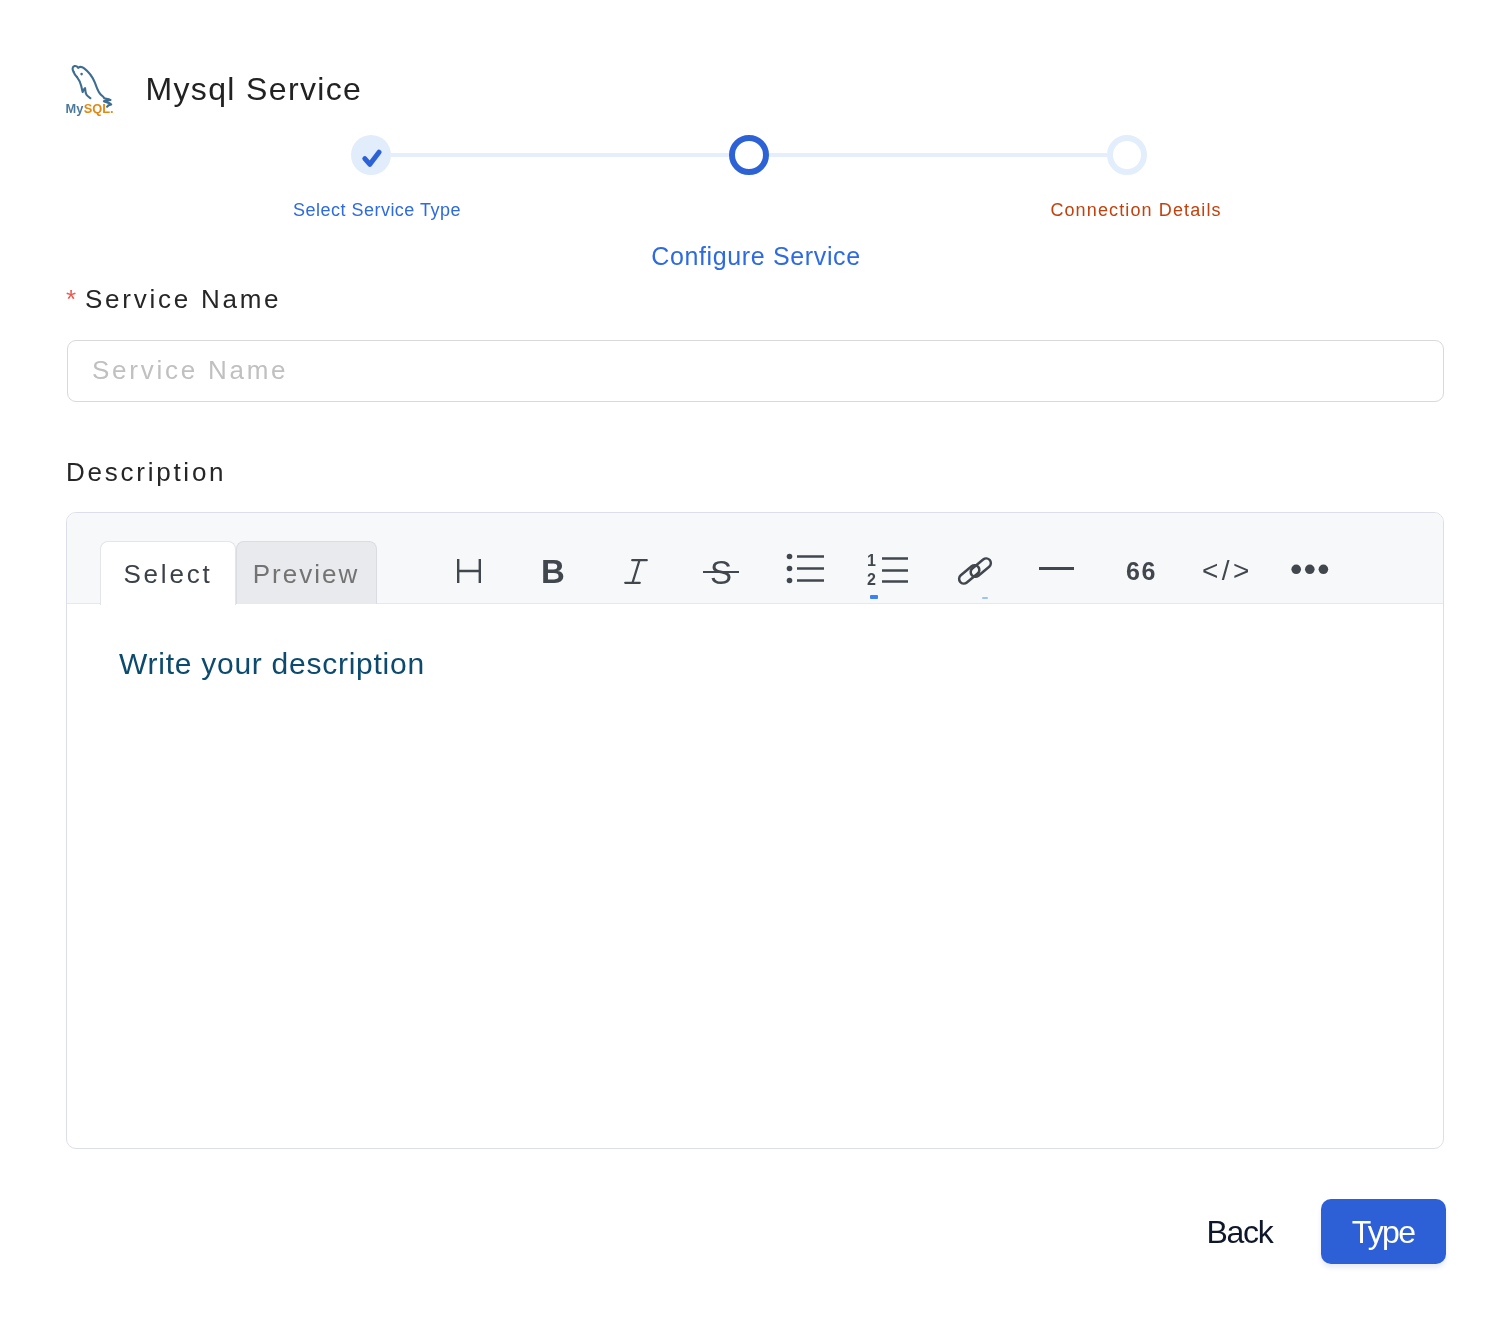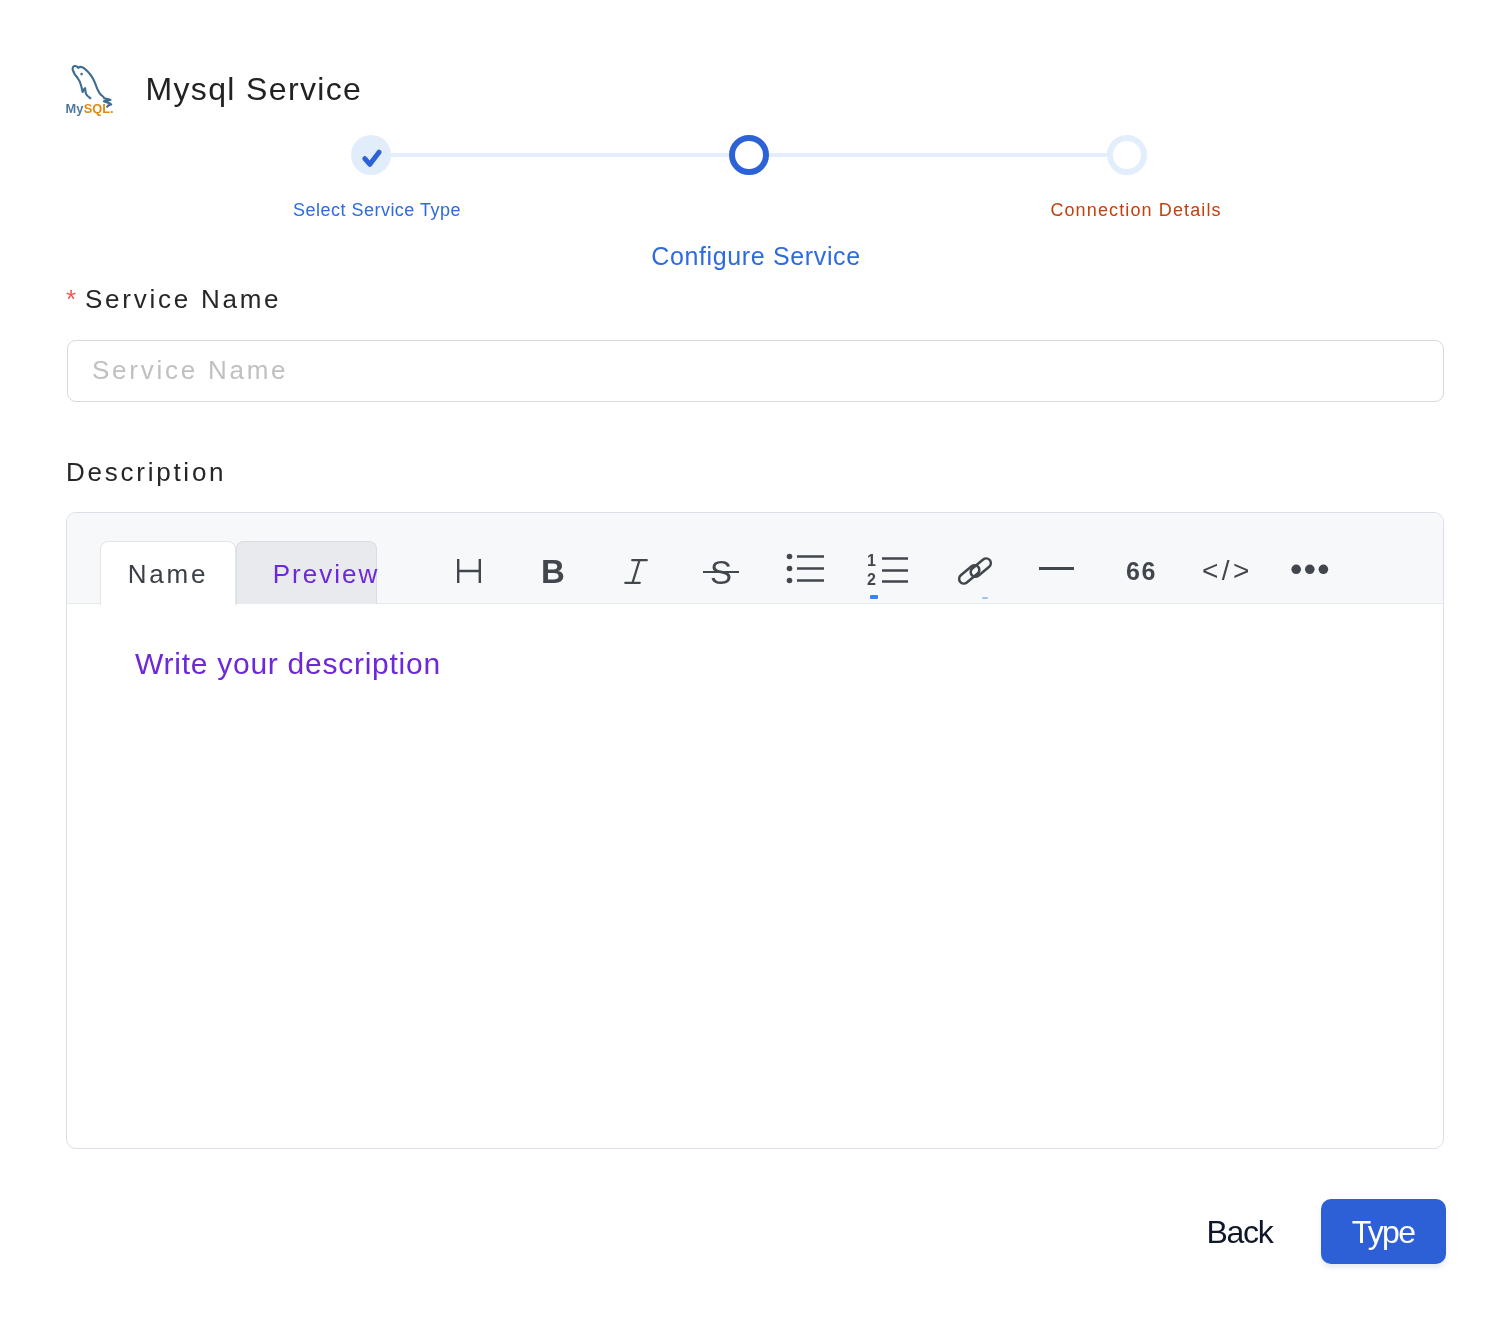--- a/index.html
+++ b/index.html
@@ -47,24 +47,24 @@
 <div class="abs" style="left:67px; top:340px; width:1377px; height:62px; border:1.5px solid #d9d9d9; border-radius:9px; background:#fff;"></div>
 <div class="abs" style="left:92px; top:357px; font-size:26px; color:#c0c0c0; letter-spacing:2.75px; line-height:1;">Service Name</div>
 
 <div class="abs" style="left:66px; top:459px; font-size:26px; color:#262626; letter-spacing:2.75px; line-height:1;">Description</div>
 
 <div class="abs" style="left:66px; top:512px; width:1378px; height:637px; border:1.5px solid #dcdfe8; border-radius:10px; background:#ffffff; overflow:hidden;">
   
   <div class="abs" style="left:0; top:0; width:1378px; height:91px; background:#f7f8fa; border-bottom:1.5px solid #e5e8ec;"></div>
   
   <div class="abs" style="left:169px; top:28px; width:141px; height:63px; background:#e9eaed; border:1.5px solid #d9dce1; border-bottom:none; border-radius:8px 8px 0 0;"></div>
-  <div class="abs" style="left:239px; top:48px; transform:translateX(-50%); font-size:26px; color:#6d28d9; letter-spacing:2.0px; line-height:1;margin-left:20px;">Preview</div>
+  <div class="abs" style="left:239px; top:48px; transform:translateX(-50%); font-size:26px; color:#737373; letter-spacing:2.0px; line-height:1;">Preview</div>
   
   <div class="abs" style="left:33px; top:28px; width:136px; height:64px; background:#ffffff; border:1.5px solid #e2e5e9; border-bottom:none; border-radius:8px 8px 0 0;"></div>
-  <div class="abs" style="left:101px; top:48px; transform:translateX(-50%); font-size:26px; color:#3c4148; letter-spacing:2.8px; line-height:1;">Name</div>
+  <div class="abs" style="left:101px; top:48px; transform:translateX(-50%); font-size:26px; color:#3c4148; letter-spacing:2.8px; line-height:1;">Select</div>
 
   
   
   <svg class="abs" style="left:389px; top:45px;" width="26" height="26" viewBox="0 0 26 26">
       <g stroke="#42474d" stroke-width="2.4">
         <line x1="2.2" y1="1" x2="2.2" y2="25"></line>
         <line x1="23.8" y1="1" x2="23.8" y2="25"></line>
         <line x1="2.2" y1="13" x2="23.8" y2="13"></line>
       </g>
     </svg>
@@ -127,18 +127,18 @@
         <circle cx="18.8" cy="5.3" r="4.8"></circle>
         <circle cx="32.4" cy="5.3" r="4.8"></circle>
       </g>
     </svg>
 
   
   <div class="abs" style="left:803px; top:82px; width:8px; height:4px; background:#3b82f6; border-radius:1px;"></div>
   <div class="abs" style="left:915px; top:84px; width:6px; height:2px; background:#9cc3f5; border-radius:1px;"></div>
 
   
-  <div class="abs" style="left:68px; top:135.5px; font-size:30px; color:#6d28d9; letter-spacing:0.74px; line-height:1;">Write your description</div>
+  <div class="abs" style="left:52px; top:135.5px; font-size:30px; color:#0c4a6e; letter-spacing:0.74px; line-height:1;">Write your description</div>
 </div>
 
 <div class="abs" style="left:1206.5px; top:1216px; font-size:32px; color:#0f172a; letter-spacing:-1.3px; line-height:1;">Back</div>
 <div class="abs" style="left:1321px; top:1199px; width:125px; height:65px; background:#2d5fd6; border-radius:10px; box-shadow:0 4px 4px rgba(40,70,150,0.10);"></div>
 <div class="abs" style="left:1383px; top:1216px; transform:translateX(-50%); font-size:32px; color:#ffffff; letter-spacing:-1.7px; line-height:1;">Type</div>
 
 </body></html>

